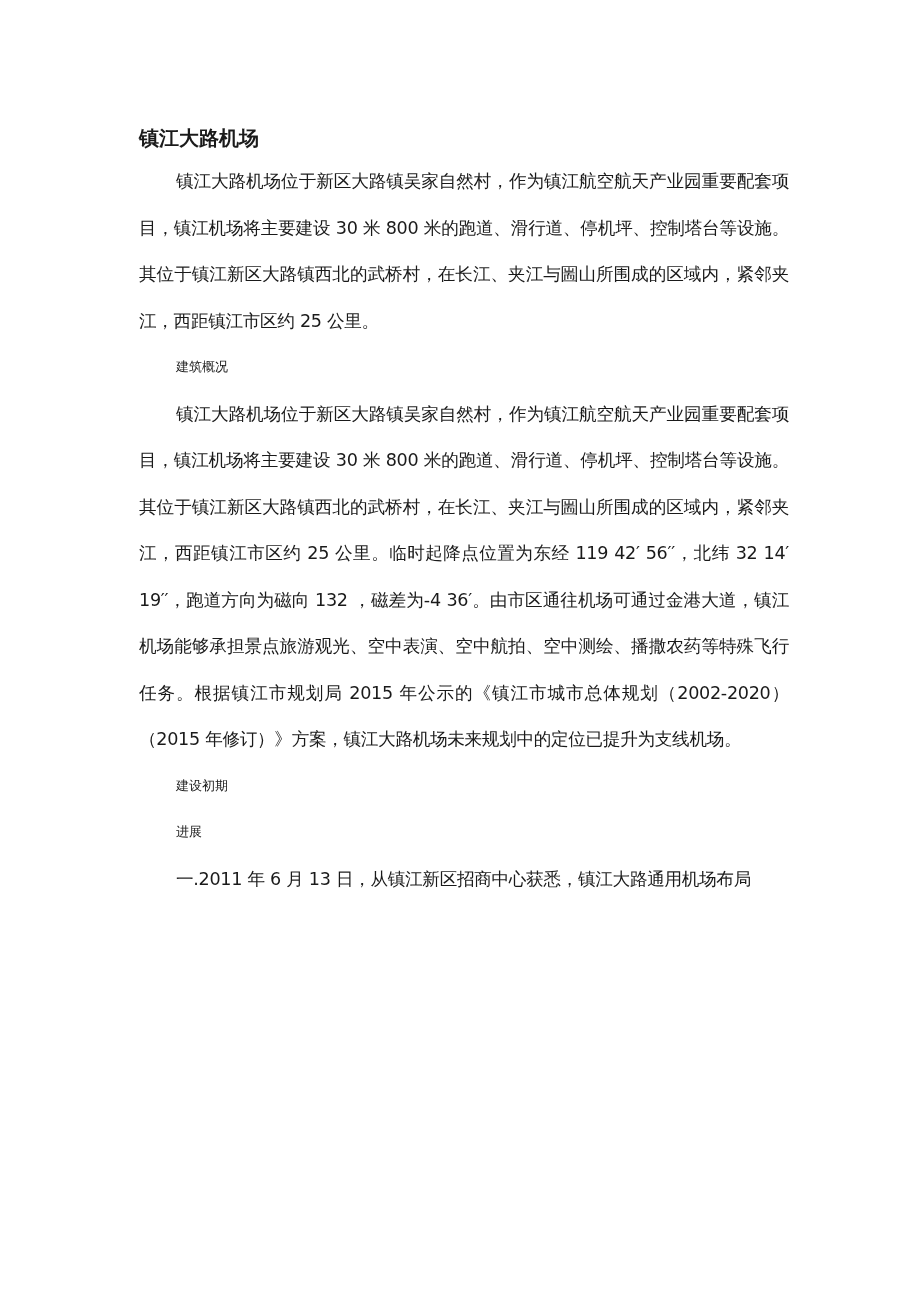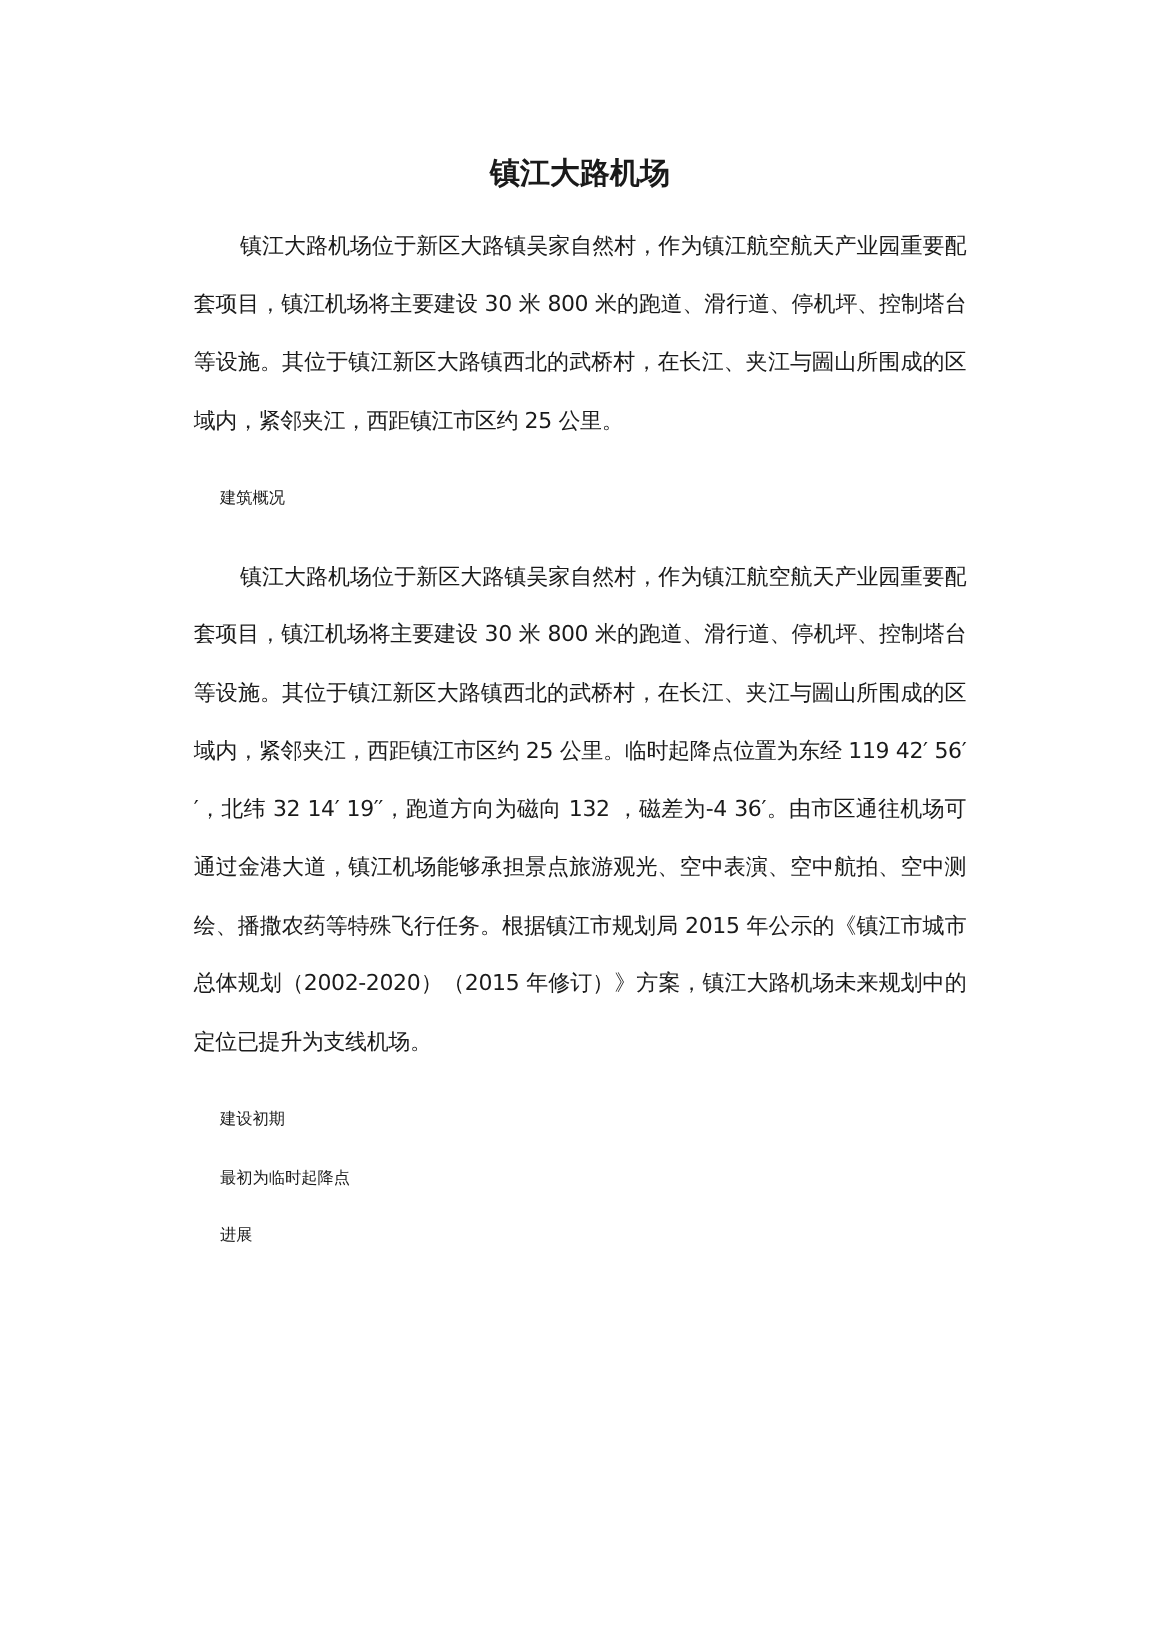--- a/index.html
+++ b/index.html
@@ -1,26 +1,26 @@
 <!DOCTYPE html>
 <html><head>
 <meta charset="utf-8">
 <style>
   html, body { margin: 0; padding: 0; background: #ffffff; }
   body { width: 920px; height: 1302px; position: relative; overflow: hidden;
          font-family: "DejaVu Sans", "Liberation Sans", sans-serif; color: #1a1a1a; }
   .page { position: absolute; left: 139px; top: 118px; width: 650px; }
-  .title { text-align: center; font-size: 24px; font-weight: bold; height: 40px; line-height: 40px; margin: 0; }
-  .para { font-size: 17.6px; line-height: 46.5px; margin: 16px; text-indent: 37px; text-align: justify; letter-spacing: -0.3px; }
+  .title { text-align: left; font-size: 20px; font-weight: bold; height: 40px; line-height: 40px; margin: 0; }
+  .para { font-size: 17.6px; line-height: 46.5px; margin: 0; text-indent: 37px; text-align: justify; letter-spacing: -0.3px; }
   .heading { font-size: 13px; line-height: 46.5px; margin: 0; text-indent: 37px; }
 </style>
 </head>
 <body>
 
 <div class="page">
   <h1 class="title">镇江大路机场</h1>
   <p class="para">镇江大路机场位于新区大路镇吴家自然村，作为镇江航空航天产业园重要配套项目，镇江机场将主要建设 30 米 800 米的跑道、滑行道、停机坪、控制塔台等设施。其位于镇江新区大路镇西北的武桥村，在长江、夹江与圌山所围成的区域内，紧邻夹江，西距镇江市区约 25 公里。</p>
   <p class="heading">建筑概况</p>
   <p class="para">镇江大路机场位于新区大路镇吴家自然村，作为镇江航空航天产业园重要配套项目，镇江机场将主要建设 30 米 800 米的跑道、滑行道、停机坪、控制塔台等设施。其位于镇江新区大路镇西北的武桥村，在长江、夹江与圌山所围成的区域内，紧邻夹江，西距镇江市区约 25 公里。临时起降点位置为东经 119 42′ 56′′，北纬 32 14′ 19′′，跑道方向为磁向 132 ，磁差为-4 36′。由市区通往机场可通过金港大道，镇江机场能够承担景点旅游观光、空中表演、空中航拍、空中测绘、播撒农药等特殊飞行任务。根据镇江市规划局 2015 年公示的《镇江市城市总体规划（2002-2020）（2015 年修订）》方案，镇江大路机场未来规划中的定位已提升为支线机场。</p>
   <p class="heading">建设初期</p>
-  <p class="heading">最初为临时起降点</p>
   <p class="heading">进展</p>
+  <p class="para">一.2011 年 6 月 13 日，从镇江新区招商中心获悉，镇江大路通用机场布局</p>
 </div>
 
 </body></html>

